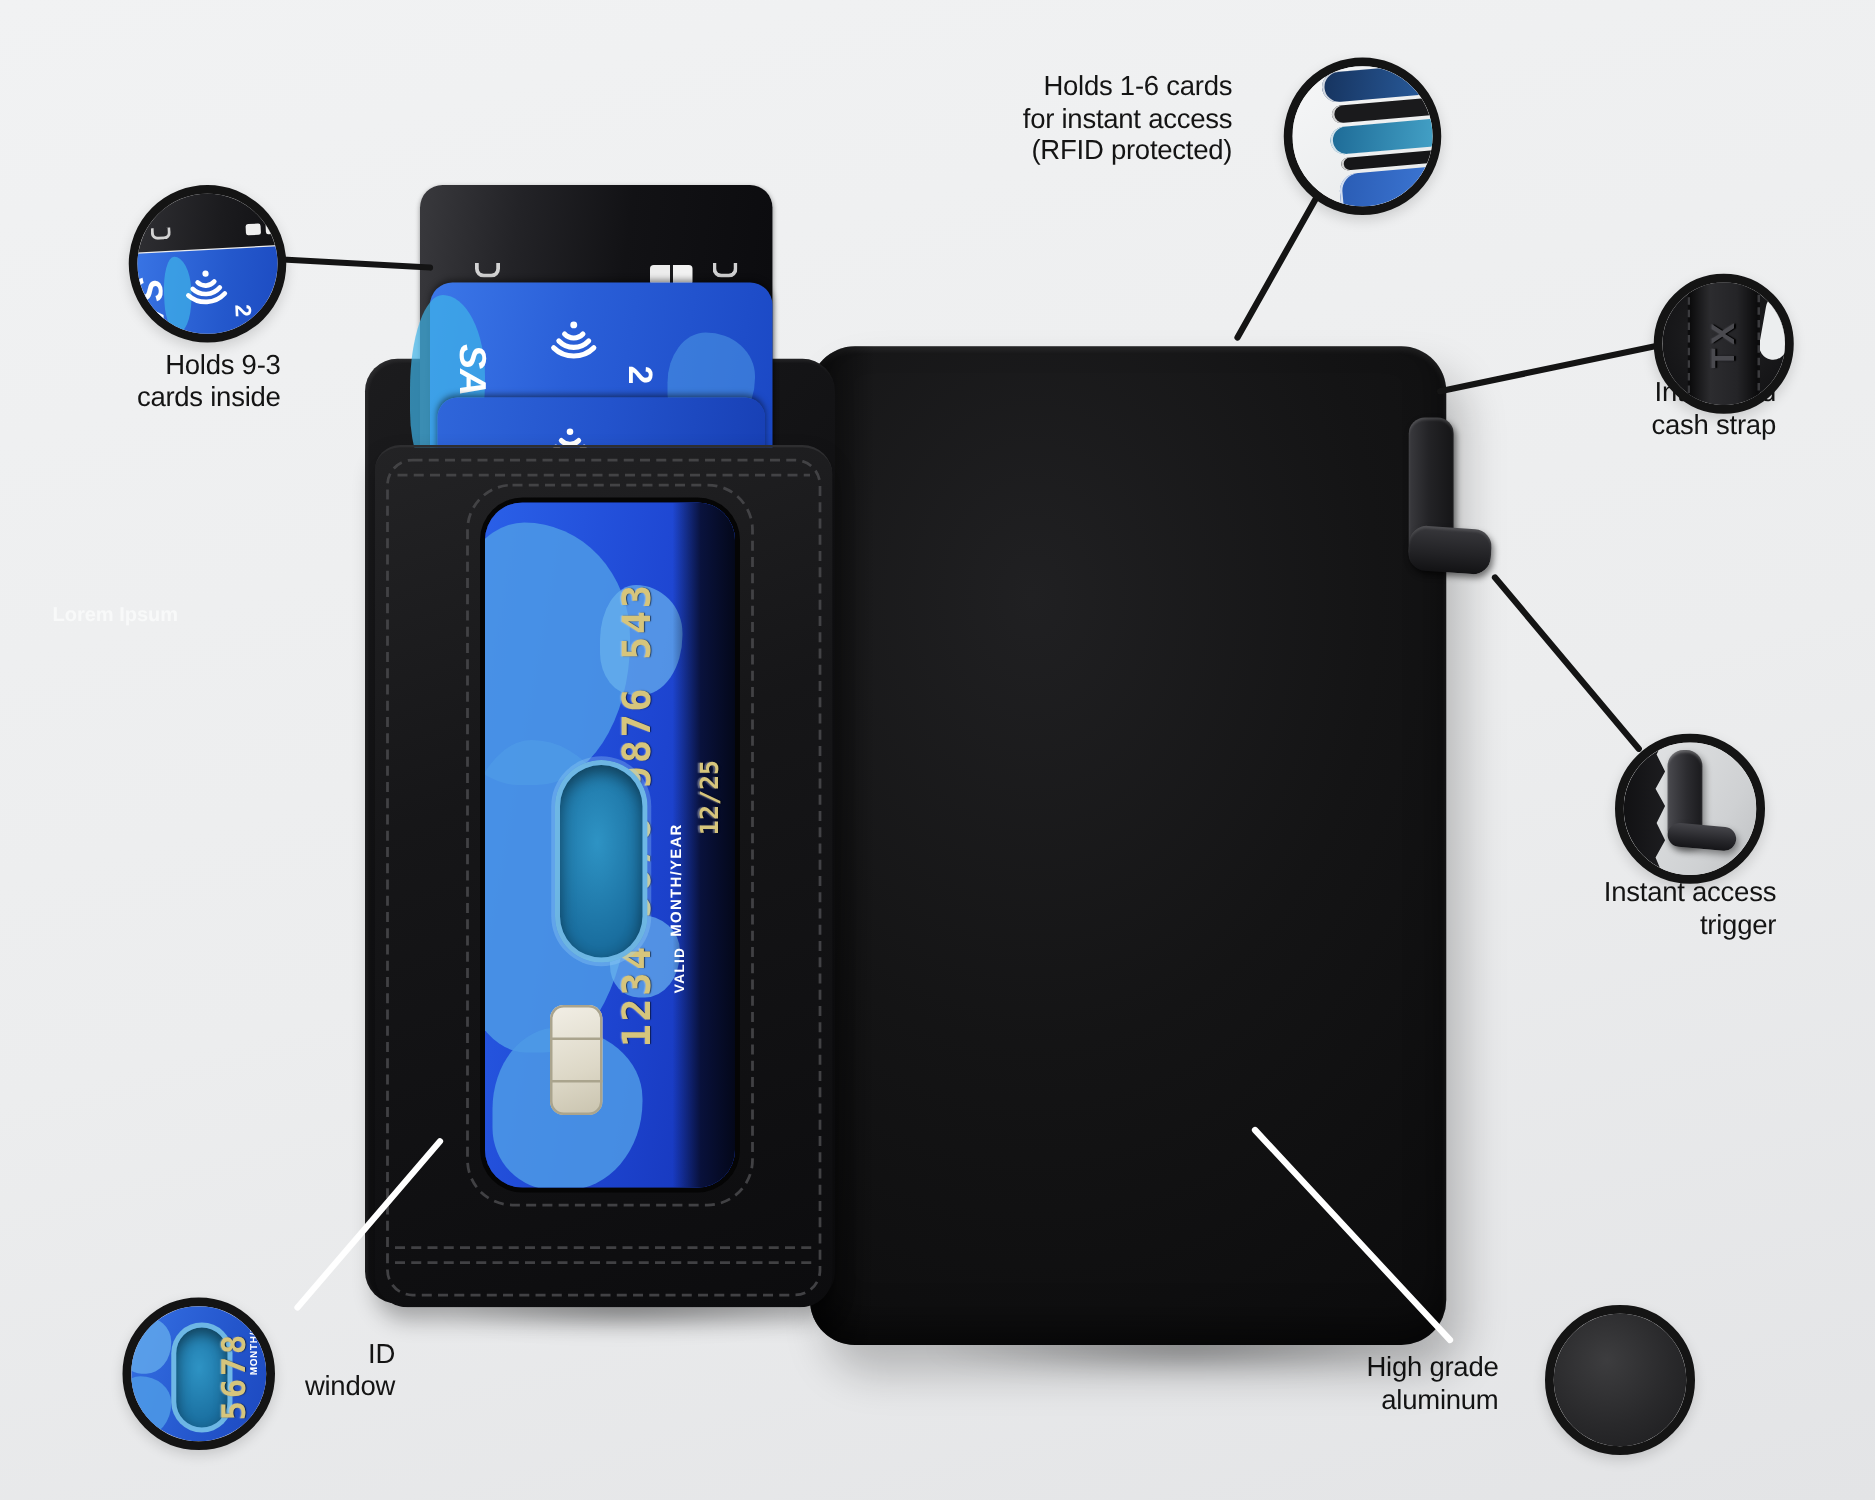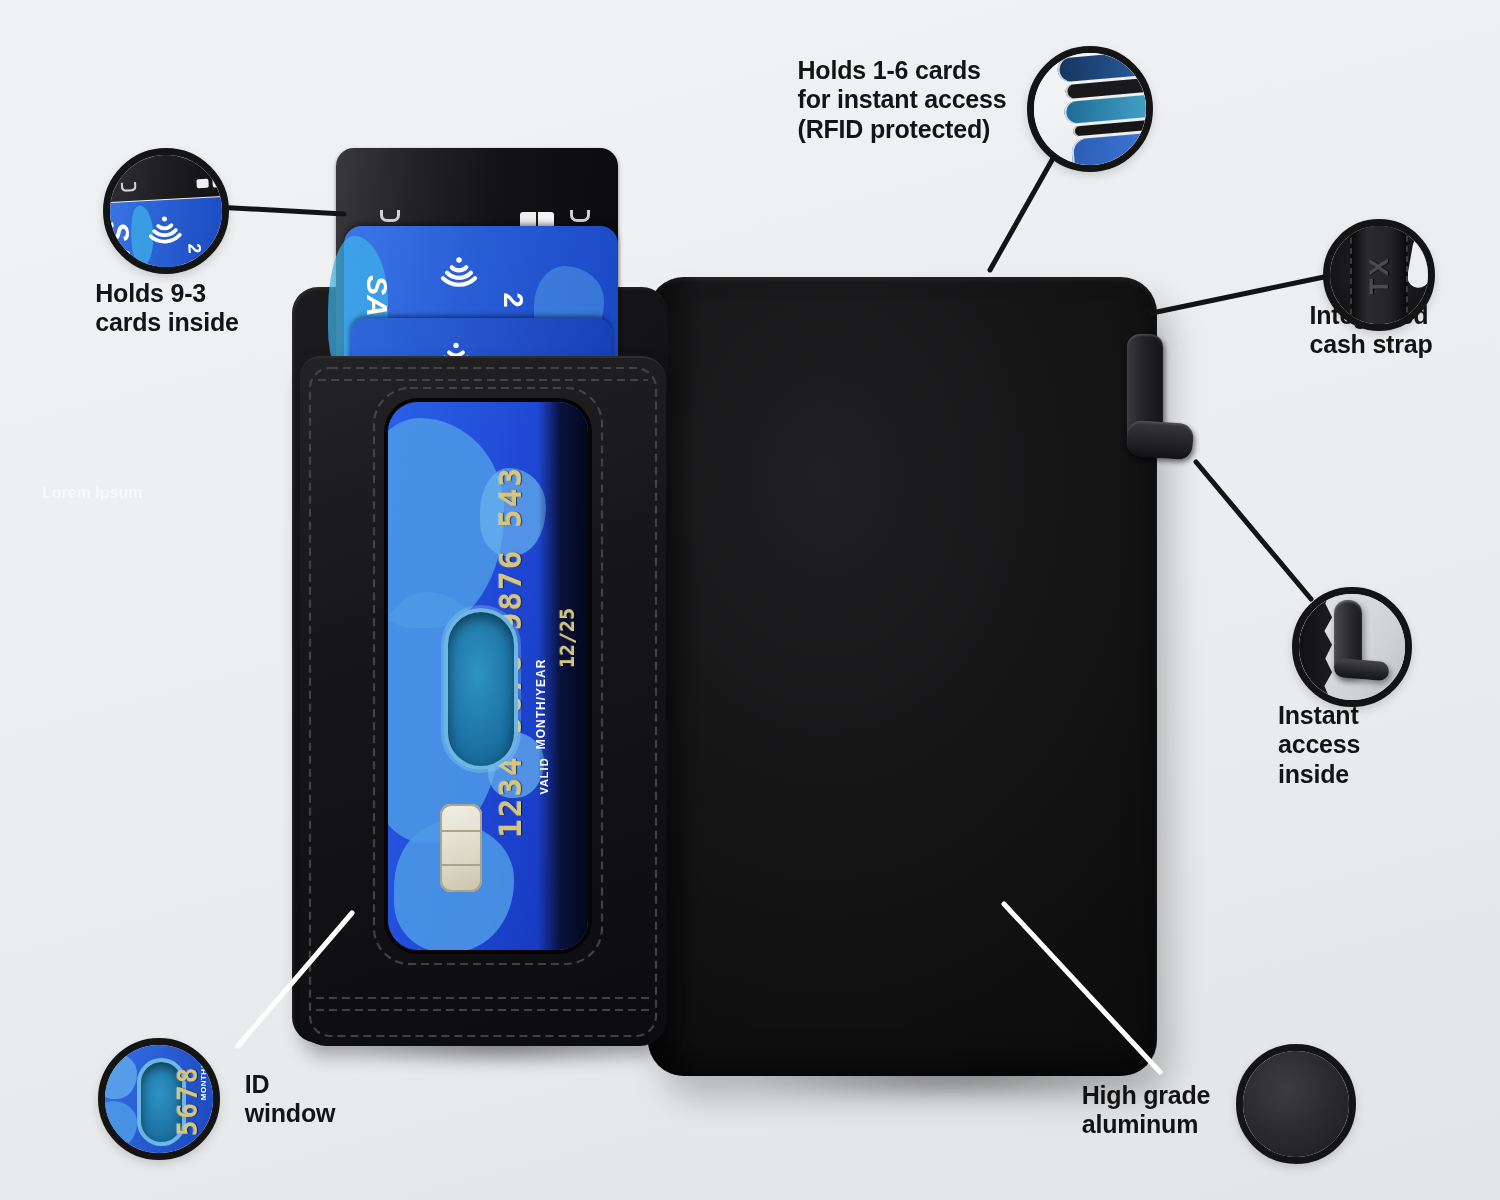--- a/index.html
+++ b/index.html
@@ -1,21 +1,21 @@
 <!DOCTYPE html>
 <html><head>
 <meta charset="utf-8">
 <style>
   html,body{margin:0;padding:0;background:#dfe1e3;}
   #stage{position:relative;width:1500px;height:1200px;overflow:hidden;
          background:linear-gradient(165deg,#f1f2f3 0%,#ecedee 55%,#e3e4e6 100%);
          font-family:"Liberation Sans",sans-serif;}
   .abs{position:absolute;}
-  .label{position:absolute;color:#141414;font-weight:700;font-size:25px;line-height:1.17;
-         text-align:left;white-space:pre-line;transform:translateX(-50%);letter-spacing:-0.2px;}
+  .label{position:absolute;color:#141414;font-weight:400;font-size:22px;line-height:1.17;
+         text-align:right;white-space:pre-line;transform:translateX(-50%);letter-spacing:-0.2px;}
   .watermark{position:absolute;left:42px;top:484px;color:#fafbfb;opacity:.85;font-size:16px;font-weight:700;}
   
   .shadow-ell{position:absolute;border-radius:50%;filter:blur(9px);}
   .case-panel{position:absolute;left:648px;top:277px;width:509px;height:799px;border-radius:36px;
       background:radial-gradient(120% 100% at 35% 25%, #202022 0%, #141415 45%, #0a0a0b 100%);
       box-shadow:inset 0 3px 5px rgba(255,255,255,.08), inset 0 -14px 30px rgba(0,0,0,.55), 14px 22px 34px rgba(0,0,0,.22);
       z-index:2;}
   .fold-shade{position:absolute;left:648px;top:277px;width:52px;height:799px;border-radius:36px 0 0 36px;
       background:linear-gradient(90deg, rgba(0,0,0,.6), rgba(0,0,0,0));z-index:3;}
   .trigger-bar{position:absolute;left:1127px;top:334px;width:36px;height:120px;border-radius:13px;
@@ -264,20 +264,20 @@
   </div>
 
   <div class="label" style="left:902px;top:56px;">Holds 1-6 cards
 for instant access
 (RFID protected)</div>
   <div class="label" style="left:167px;top:279px;">Holds 9-3
 cards inside</div>
   <div class="label" style="left:1371px;top:301px;">Integrated
 cash strap</div>
   <div class="label" style="left:1352px;top:701px;">Instant access
-inside</div>
-  <div class="label" style="left:290px;top:1070px;">ID
+trigger</div>
+  <div class="label" style="left:280px;top:1070px;">ID
 window</div>
   <div class="label" style="left:1146px;top:1081px;">High grade
 aluminum</div>
 
   <div class="watermark">Lorem Ipsum</div>
 </div>
 
 </body></html>

